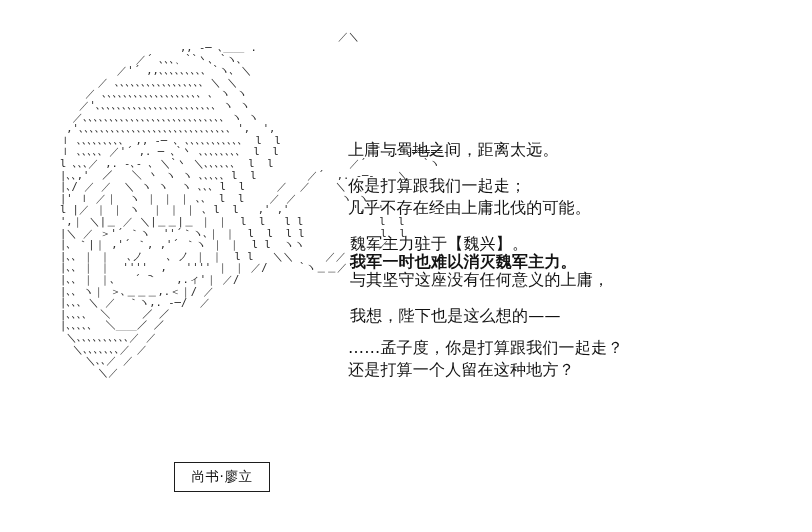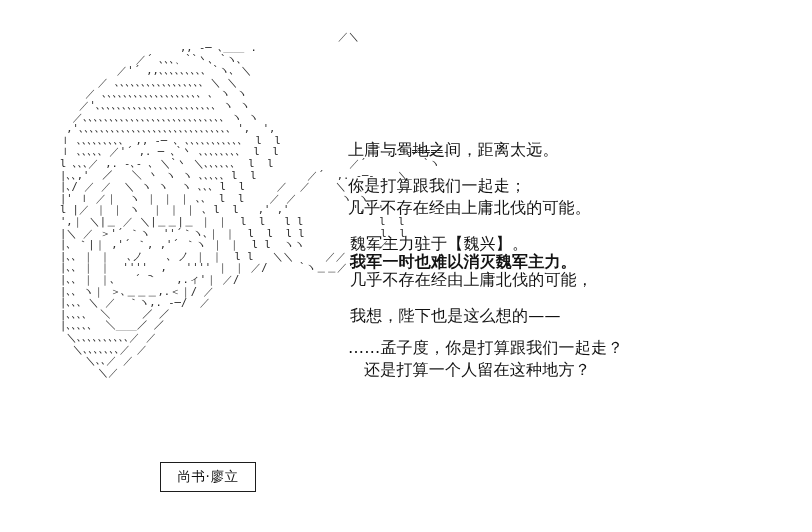--- a/index.html
+++ b/index.html
@@ -48,21 +48,21 @@
     white-space: pre;
     font-family: "DejaVu Sans", "Liberation Sans", sans-serif;
     font-size: 16px;
     line-height: 16px;
     color: #121212;
     letter-spacing: 0.2px;
   }
   
   .nameplate {
     position: absolute;
-    left: 160px;
+    left: 174px;
     top: 462px;
     width: 94px;
     height: 28px;
     border: 1px solid #1d1d1d;
     background: #ffffff;
     display: flex;
     align-items: center;
     justify-content: center;
     font-family: "DejaVu Sans", "Liberation Sans", sans-serif;
     font-size: 13.5px;
@@ -105,23 +105,23 @@
         ＼､､､､､､､／ ／
           ＼､､／ ／
             ＼／</pre>
 
   <div class="lines">
     <div class="line" style="left:348px; top:142px;">上庸与蜀地之间，距离太远。</div>
     <div class="line" style="left:348px; top:178px;">你是打算跟我们一起走；</div>
     <div class="line" style="left:350px; top:236px;">魏军主力驻于【魏兴】。</div>
     <div class="line" style="left:348px; top:200px;">几乎不存在经由上庸北伐的可能。</div>
     <div class="line" style="left:350px; top:254px;font-weight:bold;">我军一时也难以消灭魏军主力。</div>
-    <div class="line" style="left:350px; top:272px;">几乎不存在经由上庸北伐的可能，</div>
+    <div class="line" style="left:350px; top:272px;">与其坚守这座没有任何意义的上庸，</div>
     <div class="line" style="left:350px; top:308px;">我想，陛下也是这么想的——</div>
     <div class="line" style="left:348px; top:340px;">……孟子度，你是打算跟我们一起走？</div>
-    <div class="line" style="left:348px; top:362px;margin-left:16px;">还是打算一个人留在这种地方？</div>
+    <div class="line" style="left:348px; top:362px;">还是打算一个人留在这种地方？</div>
   </div>
 
   <div class="nameplate">
     <span>尚书·廖立</span>
   </div>
 
 </div>
 
 </body></html>

